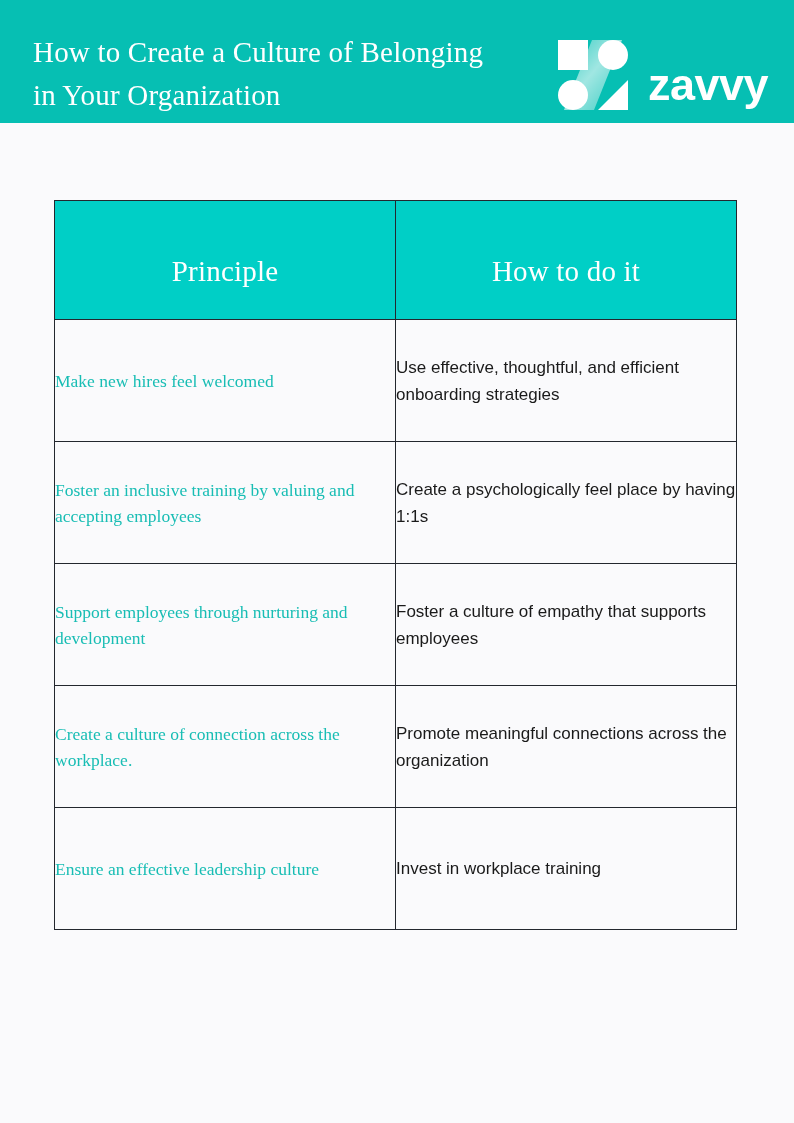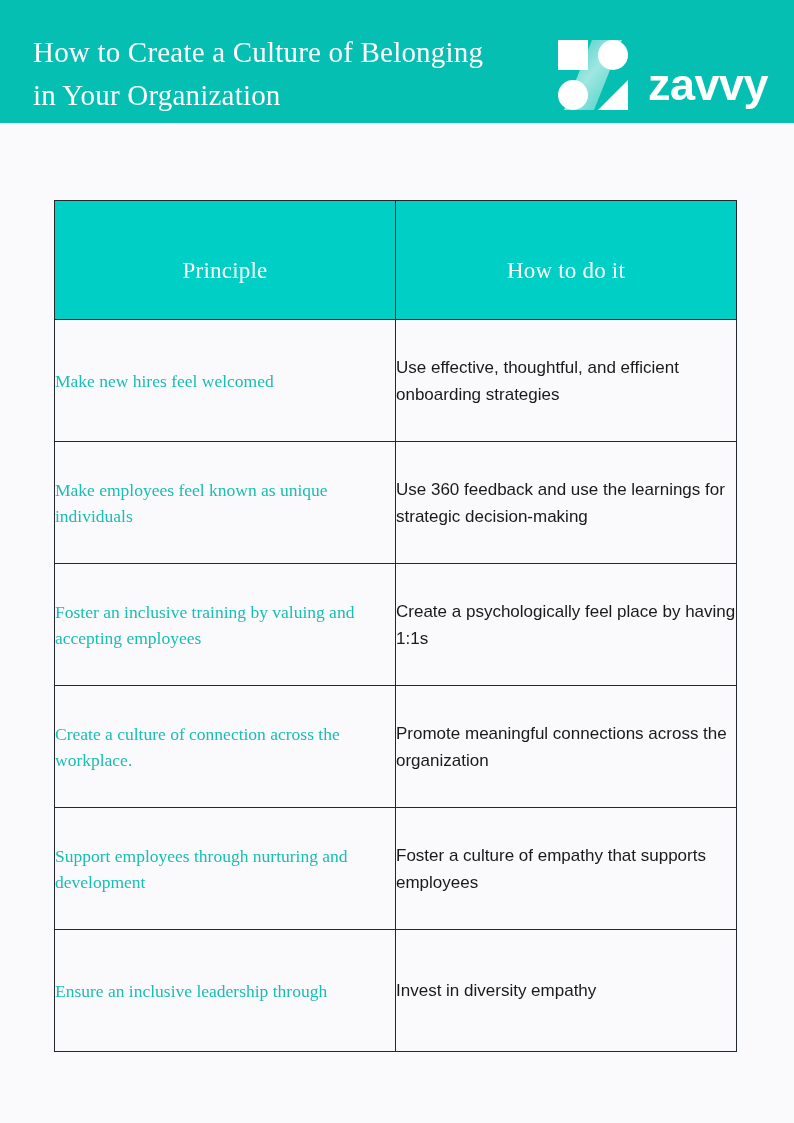--- a/index.html
+++ b/index.html
@@ -83,21 +83,21 @@
     vertical-align: middle;
   }
 
   .hdr-cell {
     height: 118px;
     background: #00CFC6;
     text-align: center;
     vertical-align: middle;
     font-family: "Liberation Serif", serif;
     font-weight: 400;
-    font-size: 23px;
+    font-size: 29px;
     color: #FFFFFF;
     letter-spacing: 0.2px;
   }
   .hdr-inner {
     padding-top: 22px;
   }
 
   .row-cell {
     height: 121px;
     background: #FAFAFC;
@@ -168,33 +168,29 @@
         <div class="hdr-inner">How to do it</div>
       </th>
     </tr>
   </thead>
   <tbody>
     <tr>
       <td class="row-cell cell-principle">Make new hires feel welcomed</td>
       <td class="row-cell cell-how">Use effective, thoughtful, and efficient onboarding strategies</td>
     </tr>
     <tr>
-      <td class="row-cell cell-principle">Make employees feel known as unique individuals</td>
-      <td class="row-cell cell-how">Use 360 feedback and use the learnings for strategic decision-making</td>
+      <td class="row-cell cell-principle">Foster an inclusive training by valuing and accepting employees</td>
+      <td class="row-cell cell-how">Create a psychologically feel place by having 1:1s</td>
     </tr>
     <tr>
-      <td class="row-cell cell-principle">Foster an inclusive training by valuing and accepting employees</td>
-      <td class="row-cell cell-how">Create a psychologically feel place by having 1:1s</td>
+      <td class="row-cell cell-principle">Support employees through nurturing and development</td>
+      <td class="row-cell cell-how">Foster a culture of empathy that supports employees</td>
     </tr>
     <tr>
       <td class="row-cell cell-principle">Create a culture of connection across the workplace.</td>
       <td class="row-cell cell-how">Promote meaningful connections across the organization</td>
     </tr>
     <tr>
-      <td class="row-cell cell-principle">Support employees through nurturing and development</td>
-      <td class="row-cell cell-how">Foster a culture of empathy that supports employees</td>
-    </tr>
-    <tr>
-      <td class="row-cell cell-principle">Ensure an inclusive leadership through</td>
-      <td class="row-cell cell-how">Invest in diversity empathy</td>
+      <td class="row-cell cell-principle">Ensure an effective leadership culture</td>
+      <td class="row-cell cell-how">Invest in workplace training</td>
     </tr>
   </tbody>
 </table>
 
 </body></html>

